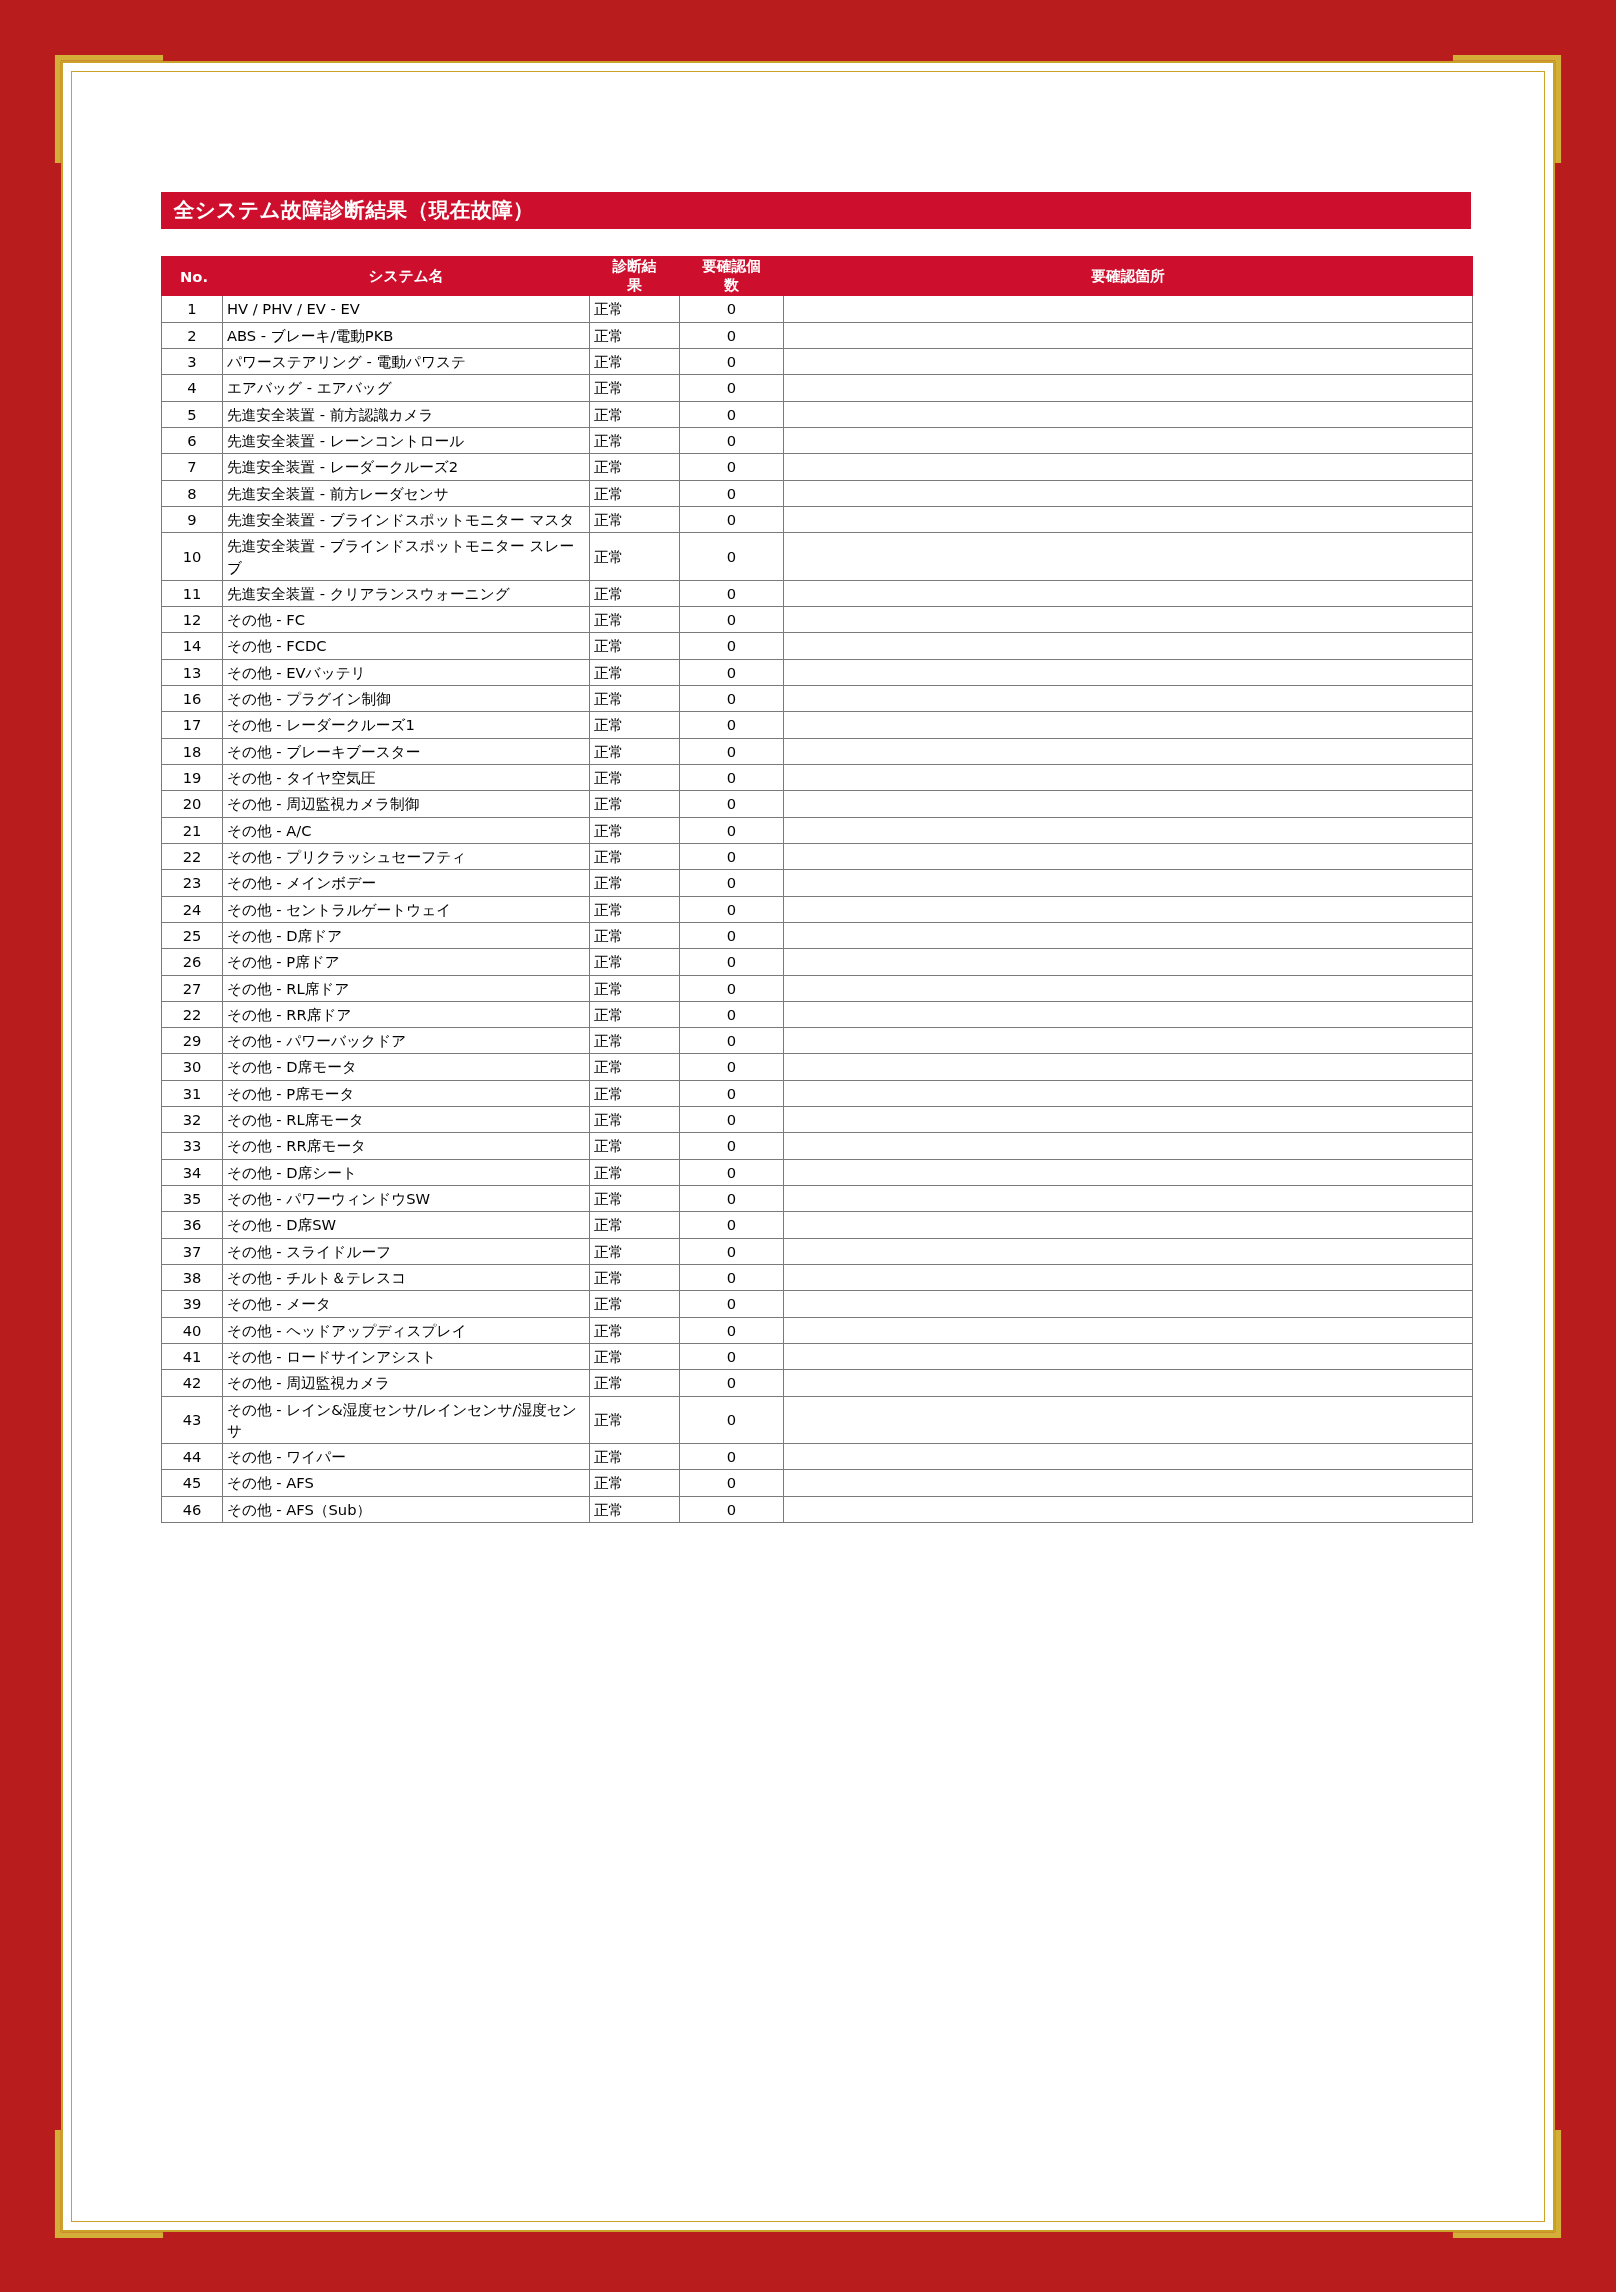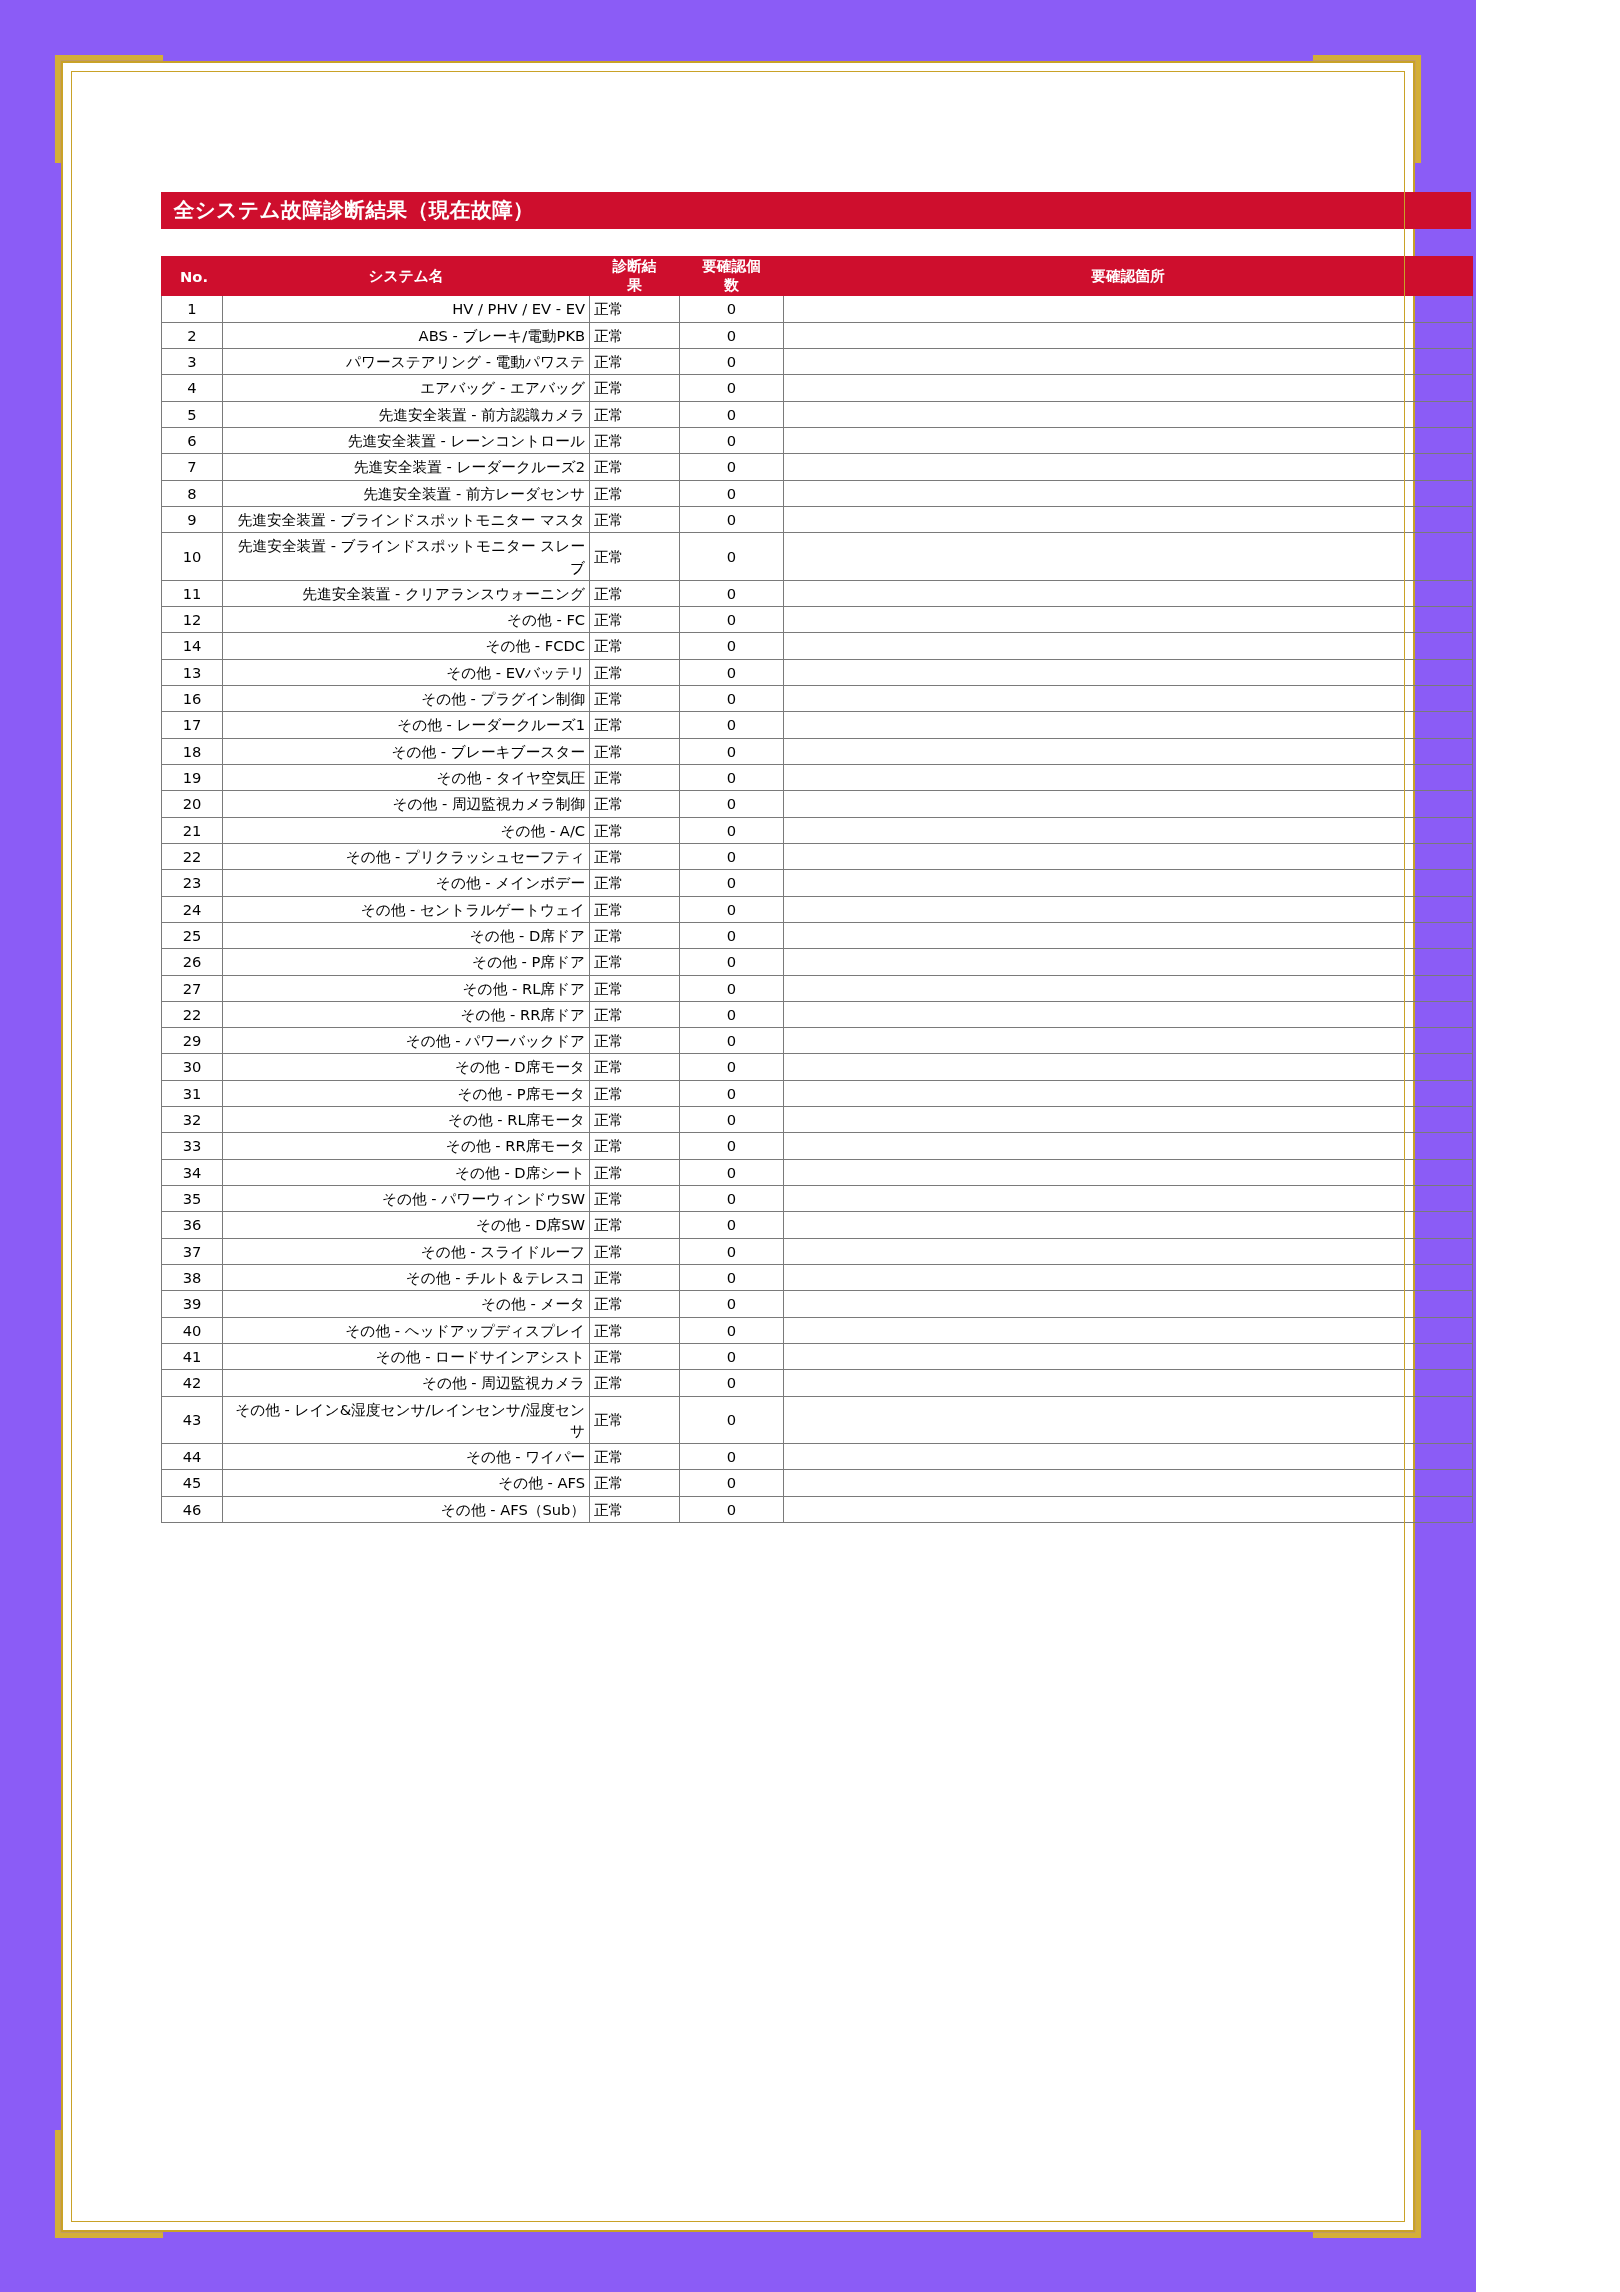--- a/index.html
+++ b/index.html
@@ -10,23 +10,23 @@
     width: 1620px;
     height: 2293px;
     background: #ffffff;
     font-family: "DejaVu Sans", "Liberation Sans", sans-serif;
     overflow: hidden;
   }
 
   
   .page {
     position: relative;
-    width: 1476px;
+    width: 1616px;
     height: 2293px;
-    background: #8b5cf6;
+    background: #b91c1c;
     box-sizing: border-box;
   }
   .page-inner {
     position: absolute;
     left: 61px;
     top: 61px;
     right: 61px;
     bottom: 61px;
     background: #ffffff;
     border: 2.9px solid #C9A227;
@@ -100,21 +100,21 @@
     box-sizing: border-box;
     line-height: 1.45;
   }
   col.c-no    { width: 61px; }
   col.c-sys   { width: 367px; }
   col.c-res   { width: 90px; }
   col.c-cnt   { width: 104px; }
   col.c-chk   { width: 689px; }
 
   td.no   { text-align: center; }
-  td.sys  { text-align: right; margin-top: 32px; }
+  td.sys  { text-align: left; margin-top: 32px; }
   td.res  { text-align: left; }
   td.cnt  { text-align: center; }
   td.chk  { text-align: left; }
 </style>
 </head>
 <body>
 
 <div class="page">
 
   <div class="corner corner-tl">

